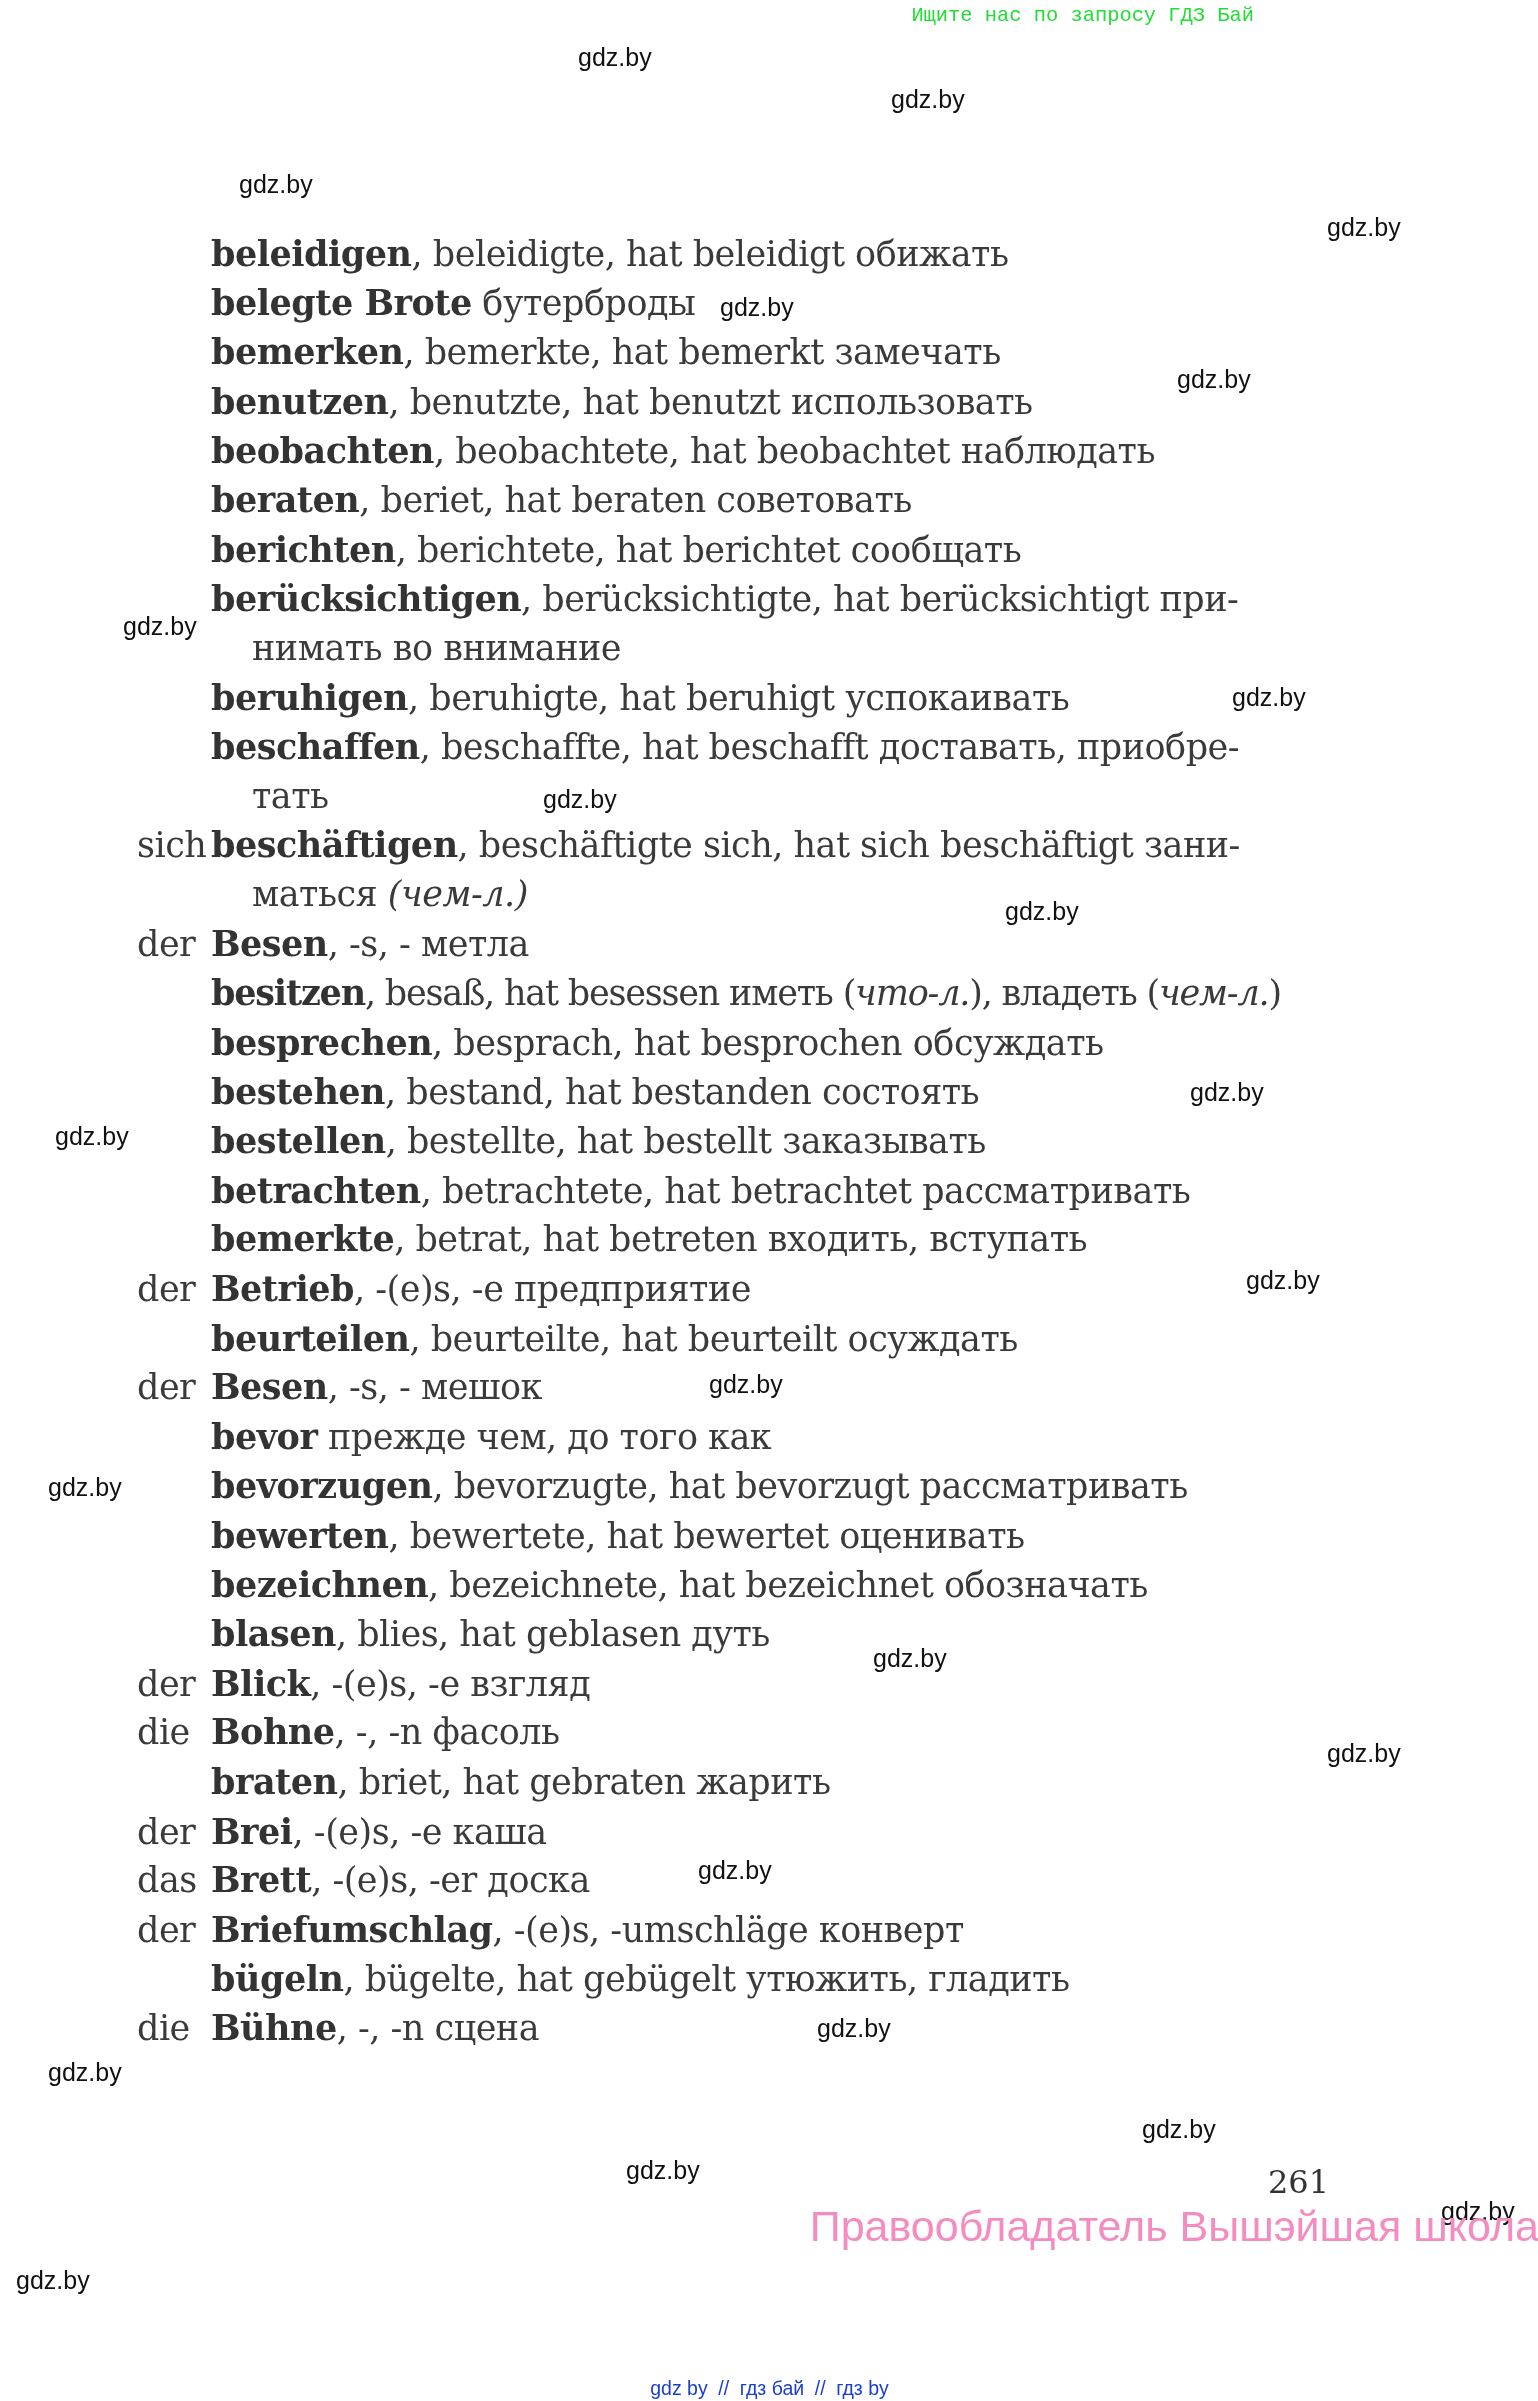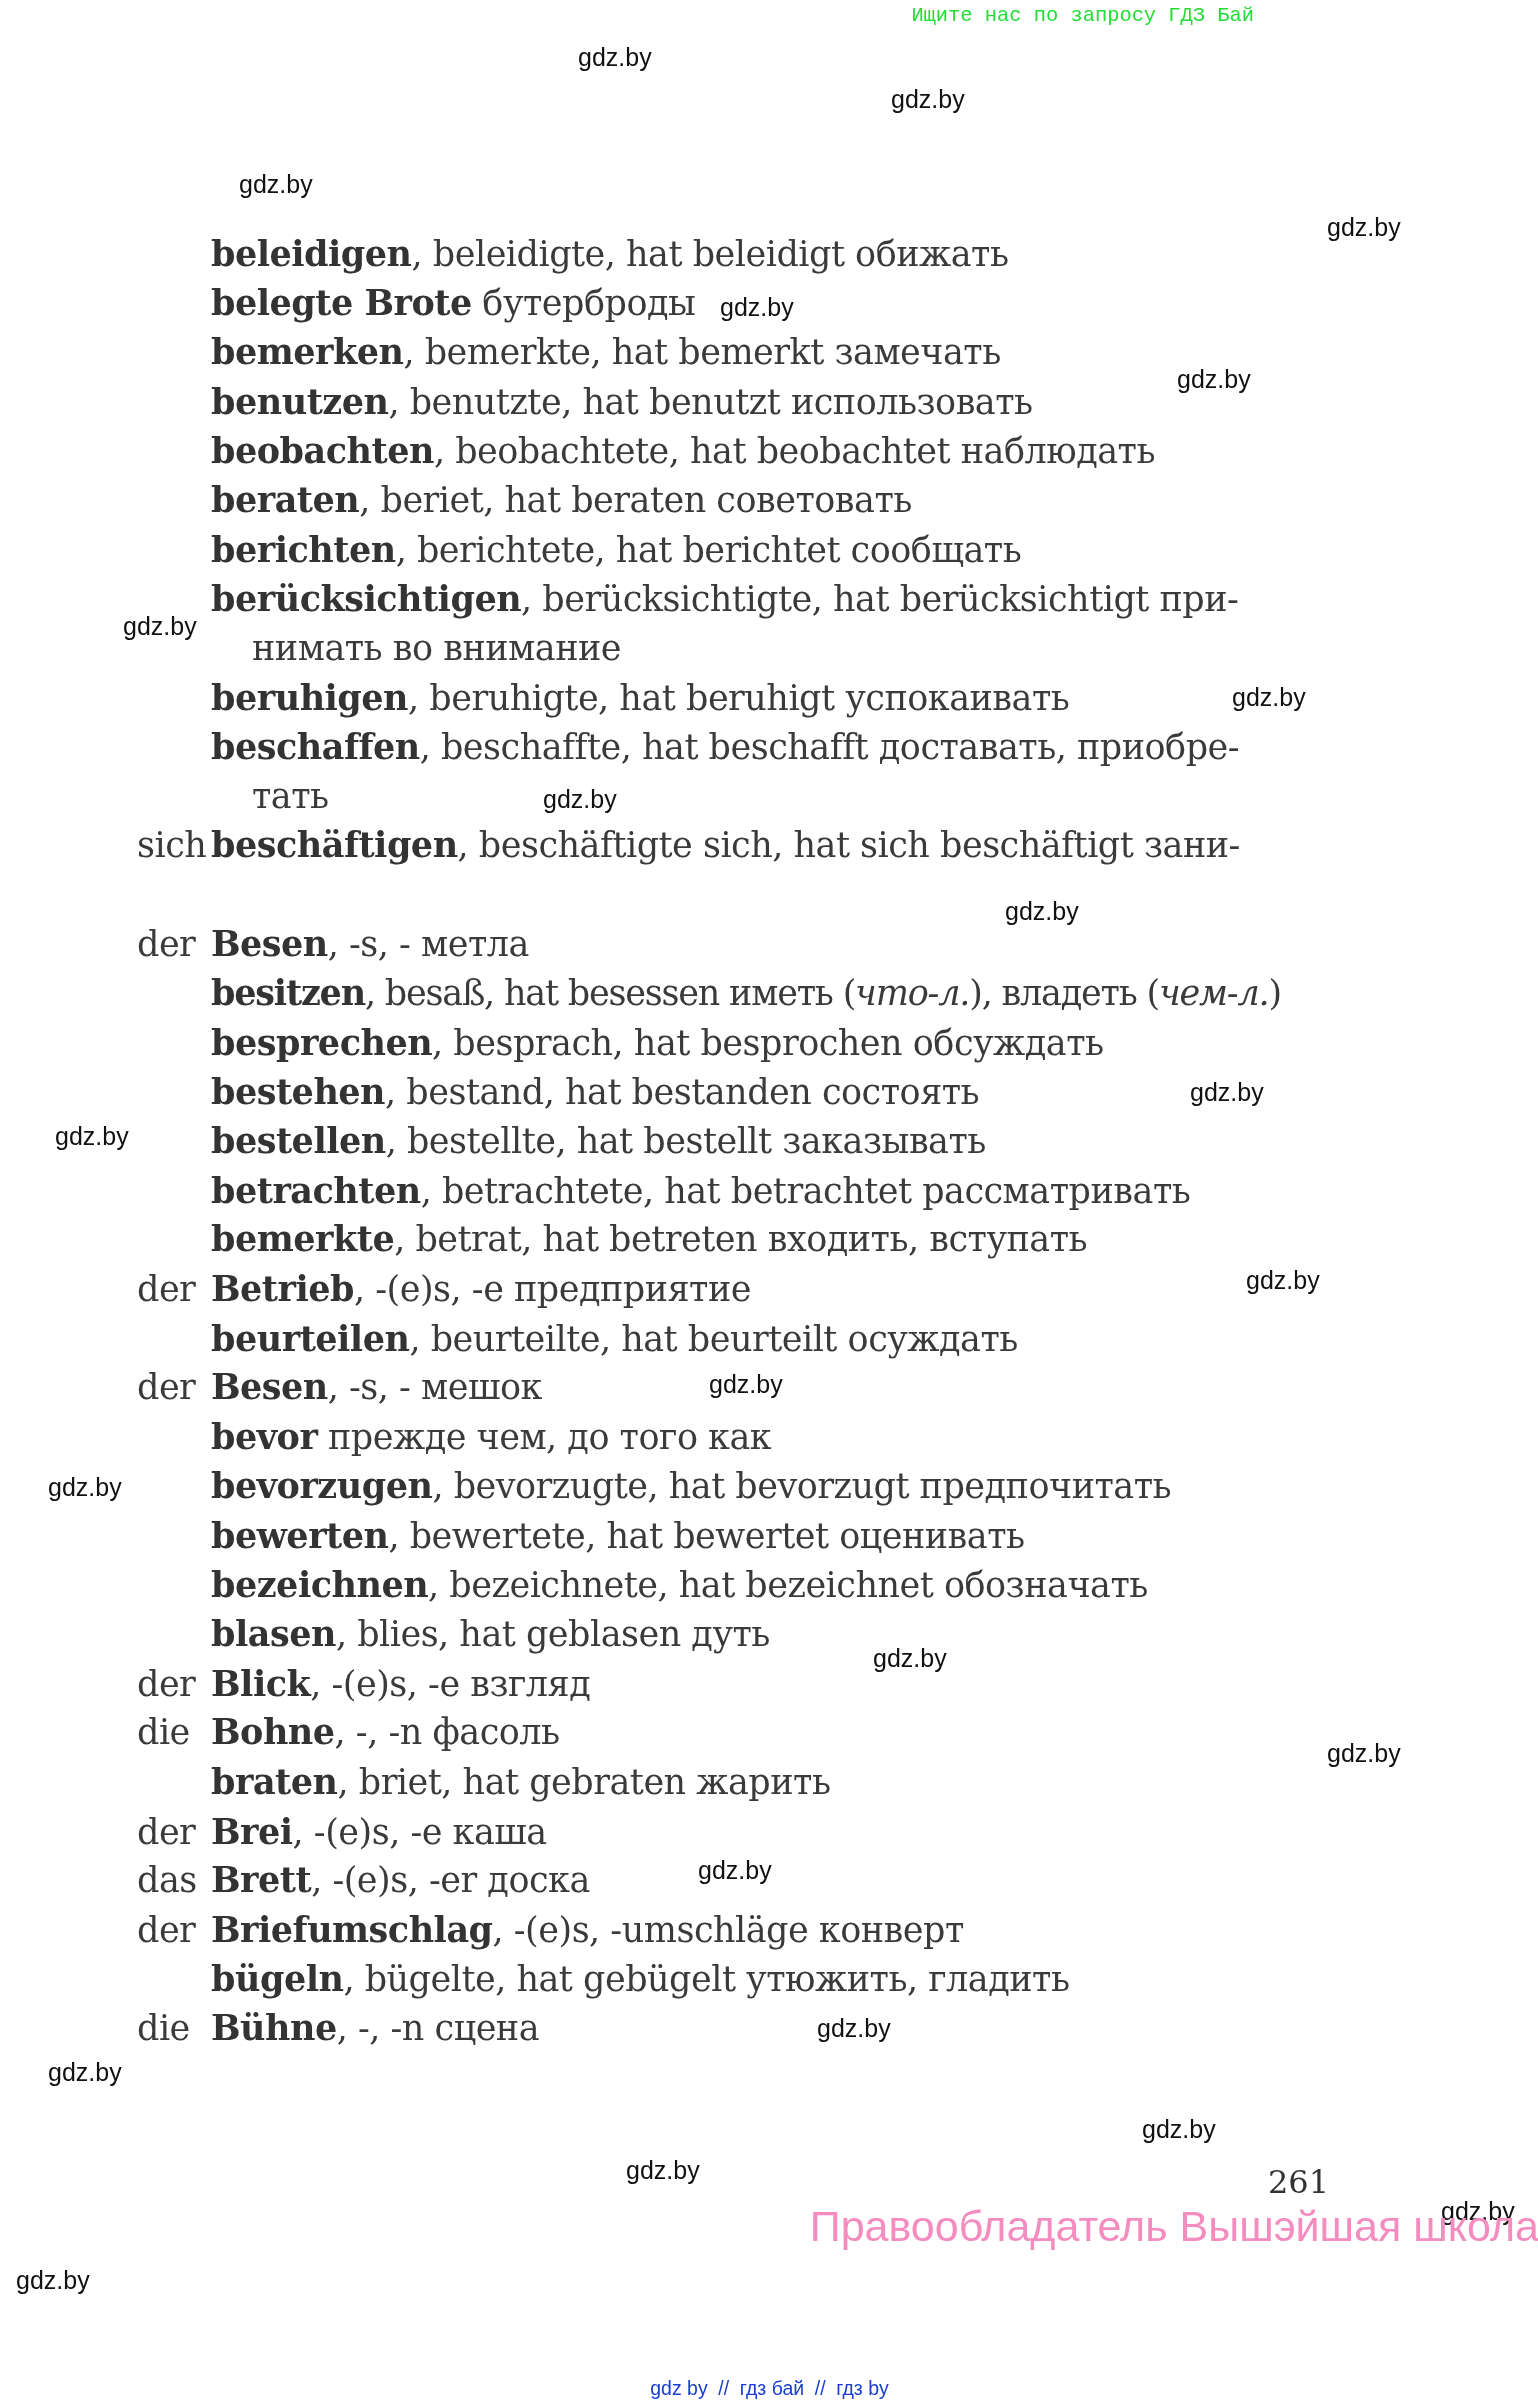--- a/index.html
+++ b/index.html
@@ -98,20 +98,21 @@
   </div>
   <div class="entry" style="top:673px">
     <span class="article"></span><span class="head">beruhigen</span><span>, beruhigte, hat beruhigt успокаивать</span>
   </div>
   <div class="entry" style="top:722px">
     <span class="article"></span><span class="head">beschaffen</span><span>, beschaffte, hat beschafft доставать, приобре-</span>
     <span class="cont">тать</span>
   </div>
   <div class="entry" style="top:820px">
     <span class="article">sich</span><span class="head">beschäftigen</span><span>, beschäftigte sich, hat sich beschäftigt зани-</span>
+    <span class="cont"><span>маться</span> <span class="it">(чем-л.)</span></span>
   </div>
   <div class="entry" style="top:919px">
     <span class="article">der</span><span class="head">Besen</span><span>, -s, - метла</span>
   </div>
   <div class="entry" style="top:968px;letter-spacing:-1.2px">
     <span class="article"></span><span class="head">besitzen</span><span>, besaß, hat besessen иметь (</span><span class="it">что-л.</span><span>), владеть (</span><span class="it">чем-л.</span><span>)</span>
   </div>
   <div class="entry" style="top:1018px">
     <span class="article"></span><span class="head">besprechen</span><span>, besprach, hat besprochen обсуждать</span>
   </div>
@@ -133,21 +134,21 @@
   <div class="entry" style="top:1314px">
     <span class="article"></span><span class="head">beurteilen</span><span>, beurteilte, hat beurteilt осуждать</span>
   </div>
   <div class="entry" style="top:1362px">
     <span class="article">der</span><span class="head">Besen</span><span>, -s, - мешок</span>
   </div>
   <div class="entry" style="top:1412px">
     <span class="article"></span><span class="head">bevor</span><span> прежде чем, до того как</span>
   </div>
   <div class="entry" style="top:1461px">
-    <span class="article"></span><span class="head">bevorzugen</span><span>, bevorzugte, hat bevorzugt предпочитать</span>
+    <span class="article"></span><span class="head">bevorzugen</span><span>, bevorzugte, hat bevorzugt рассматривать</span>
   </div>
   <div class="entry" style="top:1511px">
     <span class="article"></span><span class="head">bewerten</span><span>, bewertete, hat bewertet оценивать</span>
   </div>
   <div class="entry" style="top:1560px">
     <span class="article"></span><span class="head">bezeichnen</span><span>, bezeichnete, hat bezeichnet обозначать</span>
   </div>
   <div class="entry" style="top:1609px">
     <span class="article"></span><span class="head">blasen</span><span>, blies, hat geblasen дуть</span>
   </div>

